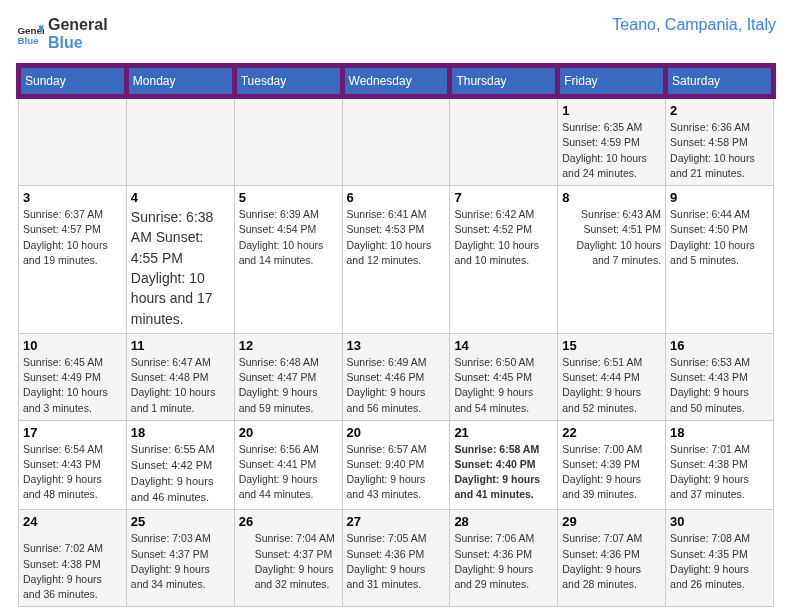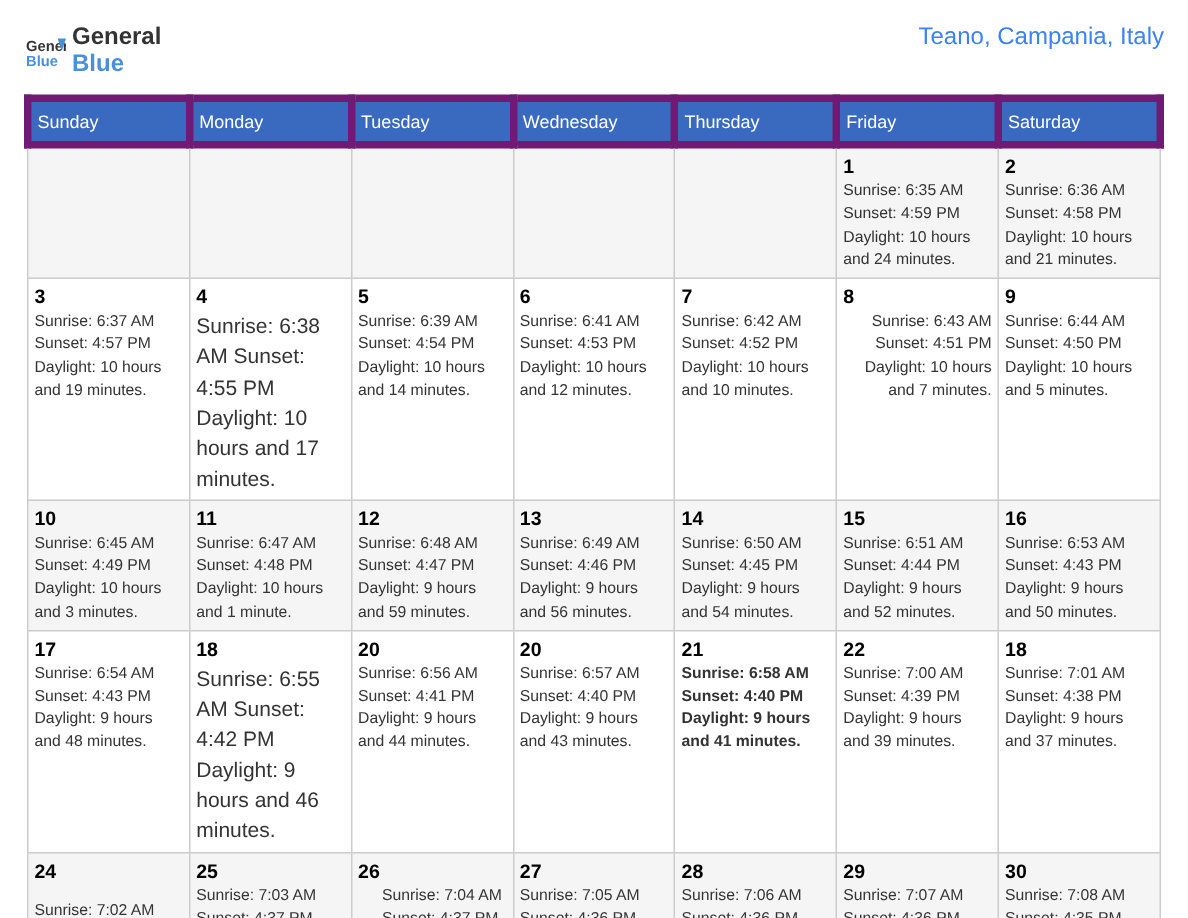--- a/index.html
+++ b/index.html
@@ -221,34 +221,34 @@
       </tr>
       <tr>
         <td>
           <div class="day-num">17</div>
           <div class="day-info" style="font-size: 10.5px; line-height: 1.45;">Sunrise: 6:54 AM
 Sunset: 4:43 PM
 Daylight: 9 hours and 48 minutes.</div>
         </td>
         <td>
           <div class="day-num">18</div>
-          <div class="day-info" style="font-size: 14px; line-height: 1.45;">Sunrise: 6:55 AM
+          <div class="day-info" style="font-size: 11px; line-height: 1.45;">Sunrise: 6:55 AM
 Sunset: 4:42 PM
 Daylight: 9 hours and 46 minutes.</div>
         </td>
         <td>
           <div class="day-num">20</div>
           <div class="day-info" style="font-size: 10.5px; line-height: 1.45;">Sunrise: 6:56 AM
 Sunset: 4:41 PM
 Daylight: 9 hours and 44 minutes.</div>
         </td>
         <td>
           <div class="day-num">20</div>
           <div class="day-info" style="font-size: 10.5px; line-height: 1.45;">Sunrise: 6:57 AM
-Sunset: 4:40 PM
+Sunset: 9:40 PM
 Daylight: 9 hours and 43 minutes.</div>
         </td>
         <td>
           <div class="day-num">21</div>
           <div class="day-info" style="font-size: 10.5px; line-height: 1.45; font-weight: bold;">Sunrise: 6:58 AM
 Sunset: 4:40 PM
 Daylight: 9 hours and 41 minutes.</div>
         </td>
         <td>
           <div class="day-num">22</div>

